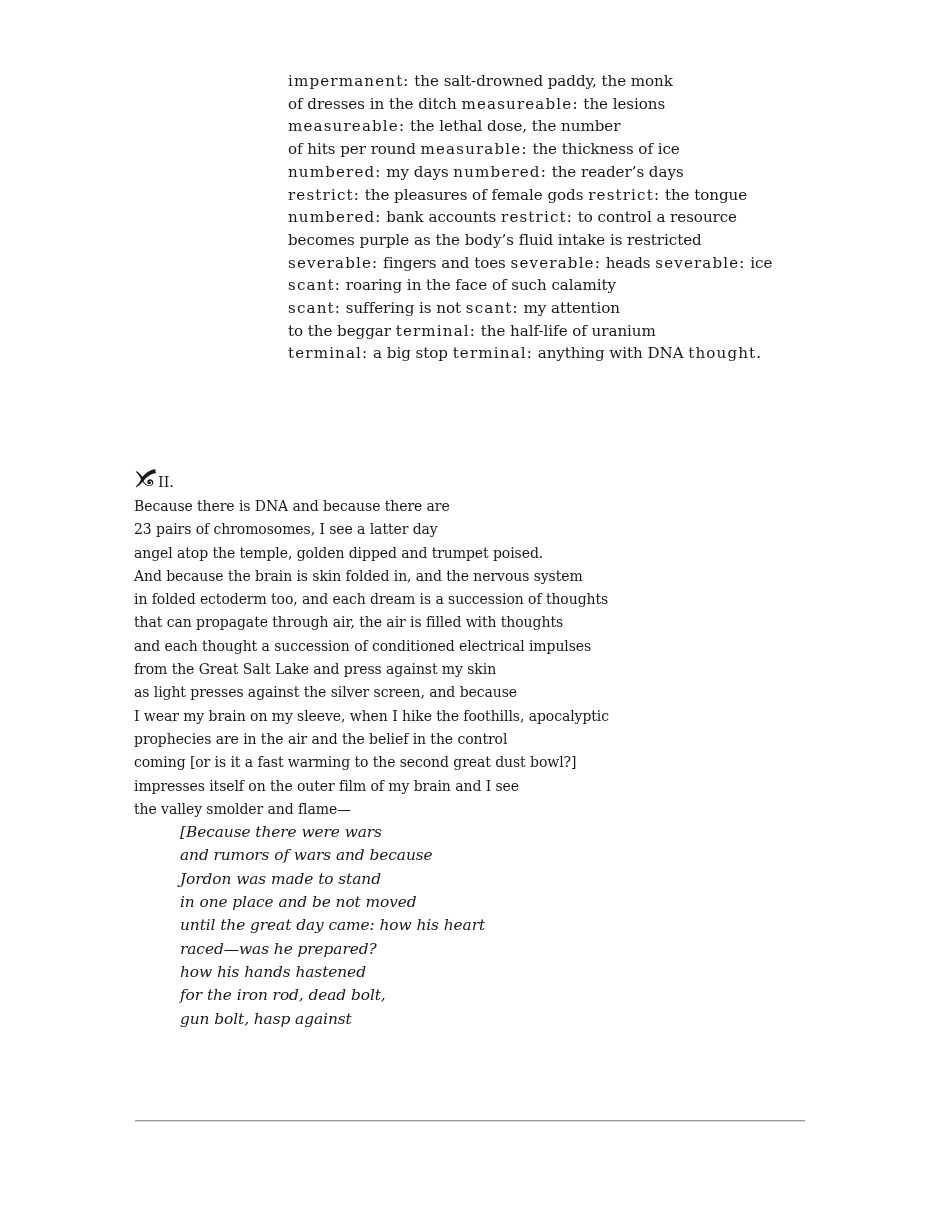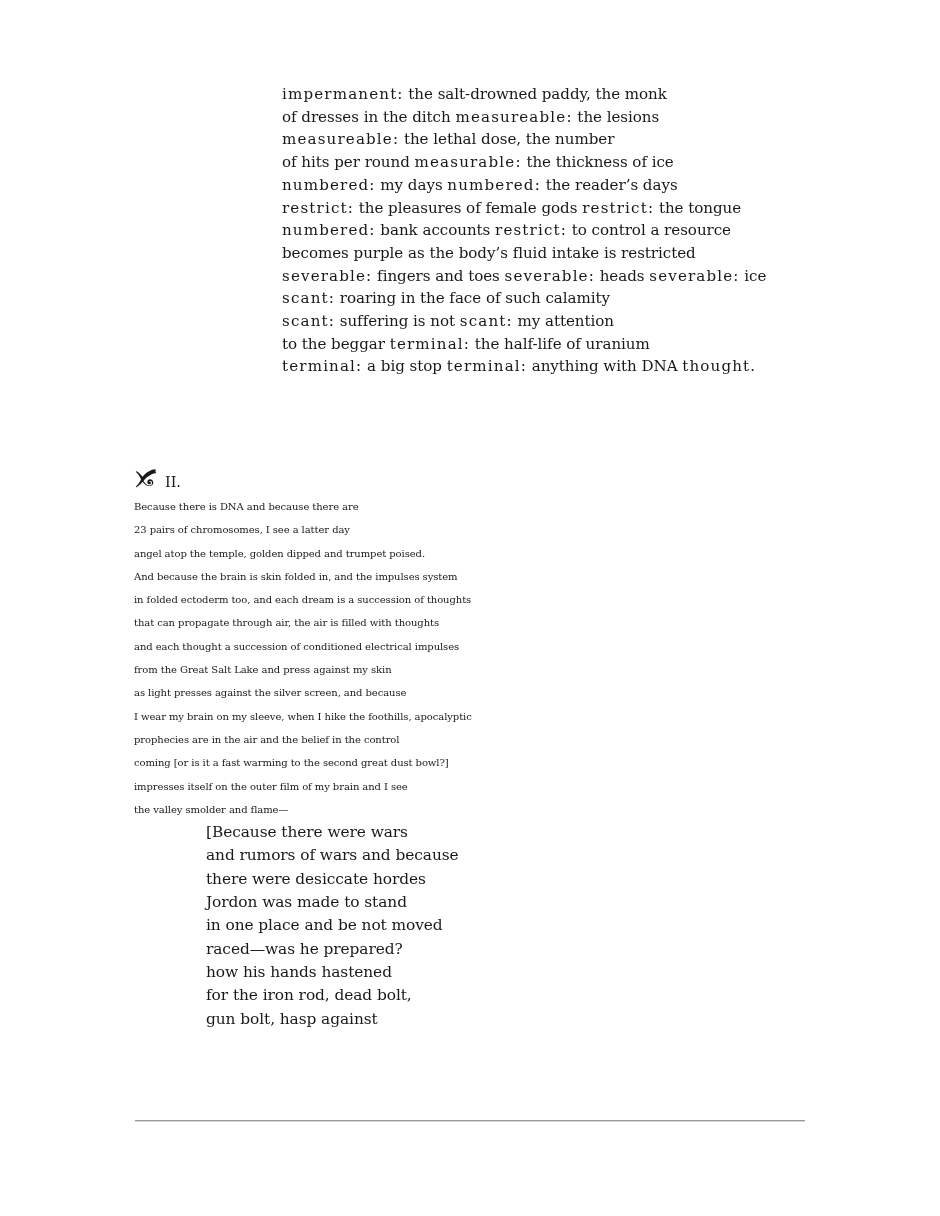--- a/index.html
+++ b/index.html
@@ -18,24 +18,23 @@
 
   .page {
     position: absolute;
     inset: 0;
     overflow: hidden;
   }
 
   
   .stanza-one {
     position: absolute;
-    left: 282px;
+    left: 288px;
     top: 70px;
     width: 600px;
-    margin-top: 13px;
   }
   .stanza-one .verse-line {
     font-size: 15.1px;
     line-height: 22.7px;
     white-space: pre;
     letter-spacing: -0.05px;
   }
 
   
   .term {
@@ -46,48 +45,48 @@
   .section-two {
     position: absolute;
     left: 134px;
     top: 466px;
     width: 700px;
   }
   .section-head {
     height: 28px;
     display: flex;
     align-items: baseline;
-    gap: 7px;
     margin-bottom: 1px;
   }
   .fleuron {
     display: inline-block;
     width: 24px;
     height: 22px;
     position: relative;
     top: 2px;
     flex: 0 0 auto;
   }
   .fleuron svg { display: block; }
   .section-number {
     font-size: 14.4px;
     line-height: 18px;
     position: relative;
     top: -1px;
   }
 
   .section-two .verse-line {
-    font-size: 10px;
+    font-size: 14px;
     line-height: 23.3px;
     white-space: pre;
     letter-spacing: -0.08px;
   }
 
   .bracket-stanza {
-    margin-left: 72px;
+    margin-left: 46px;
+    font-style: italic;
   }
   .bracket-stanza .verse-line {
     font-size: 15.4px;
     line-height: 23.3px;
     white-space: pre;
   }
 
   
   .footer-rule {
     position: absolute;
@@ -127,39 +126,39 @@
           <path fill="#191919" d="M21.4 1.2c-2.9 0.1 -6.1 1.5 -8.9 3.6 -1.6 1.2 -3 2.6 -4.0 4.0 -0.7 -1.0 -1.5 -2.0 -2.4 -2.9 -1.2 -1.2 -2.5 -2.2 -3.6 -2.7 -0.5 -0.2 -0.9 0.4 -0.5 0.8 1.3 1.2 2.6 2.8 3.6 4.4 0.6 1.0 1.1 2.0 1.4 2.9 -0.4 0.9 -0.9 1.9 -1.5 2.9 -1.0 1.6 -2.2 3.1 -3.5 4.3 -0.4 0.4 0.0 1.0 0.5 0.8 1.1 -0.5 2.4 -1.5 3.6 -2.7 0.9 -0.9 1.7 -1.9 2.4 -2.9 0.5 0.7 1.1 1.4 1.8 2.0 1.6 1.5 3.5 2.4 5.2 2.4 2.2 0 3.8 -1.5 3.8 -3.5 0 -1.9 -1.4 -3.3 -3.2 -3.3 -1.6 0 -2.8 1.2 -2.8 2.7 0 1.3 0.9 2.3 2.1 2.3 0.9 0 1.6 -0.6 1.6 -1.4 0 -0.7 -0.5 -1.2 -1.2 -1.2 -0.3 0 -0.6 0.1 -0.8 0.3 0.1 -0.6 0.6 -1.0 1.3 -1.0 1.0 0 1.8 0.9 1.8 2.1 0 1.3 -1.0 2.3 -2.5 2.3 -1.4 0 -2.9 -0.8 -4.2 -2.0 -0.7 -0.7 -1.4 -1.5 -1.9 -2.3 1.0 -1.5 2.4 -3.0 4.1 -4.3 2.6 -2.0 5.5 -3.3 8.0 -3.5 0.6 0 0.7 -0.9 0.1 -0.9z"></path>
         </svg>
       </span>
       <span class="section-number">II.</span>
     </div>
 
     <div class="section-body">
         <div class="verse-line">Because there is DNA and because there are</div>
         <div class="verse-line">23 pairs of chromosomes, I see a latter day</div>
         <div class="verse-line">angel atop the temple, golden dipped and trumpet poised.</div>
-        <div class="verse-line">And because the brain is skin folded in, and the impulses system</div>
+        <div class="verse-line">And because the brain is skin folded in, and the nervous system</div>
         <div class="verse-line">in folded ectoderm too, and each dream is a succession of thoughts</div>
         <div class="verse-line">that can propagate through air, the air is filled with thoughts</div>
         <div class="verse-line">and each thought a succession of conditioned electrical impulses</div>
         <div class="verse-line">from the Great Salt Lake and press against my skin</div>
         <div class="verse-line">as light presses against the silver screen, and because</div>
         <div class="verse-line">I wear my brain on my sleeve, when I hike the foothills, apocalyptic</div>
         <div class="verse-line">prophecies are in the air and the belief in the control</div>
         <div class="verse-line">coming [or is it a fast warming to the second great dust bowl?]</div>
         <div class="verse-line">impresses itself on the outer film of my brain and I see</div>
         <div class="verse-line">the valley smolder and flame—</div>
       </div>
 
     <div class="bracket-stanza">
         <div class="verse-line">[Because there were wars</div>
         <div class="verse-line">and rumors of wars and because</div>
-        <div class="verse-line">there were desiccate hordes</div>
         <div class="verse-line">Jordon was made to stand</div>
         <div class="verse-line">in one place and be not moved</div>
+        <div class="verse-line">until the great day came: how his heart</div>
         <div class="verse-line">raced—was he prepared?</div>
         <div class="verse-line">how his hands hastened</div>
         <div class="verse-line">for the iron rod, dead bolt,</div>
         <div class="verse-line">gun bolt, hasp against</div>
       </div>
   </div>
 
   <div class="footer-rule"></div>
 
 </div>

